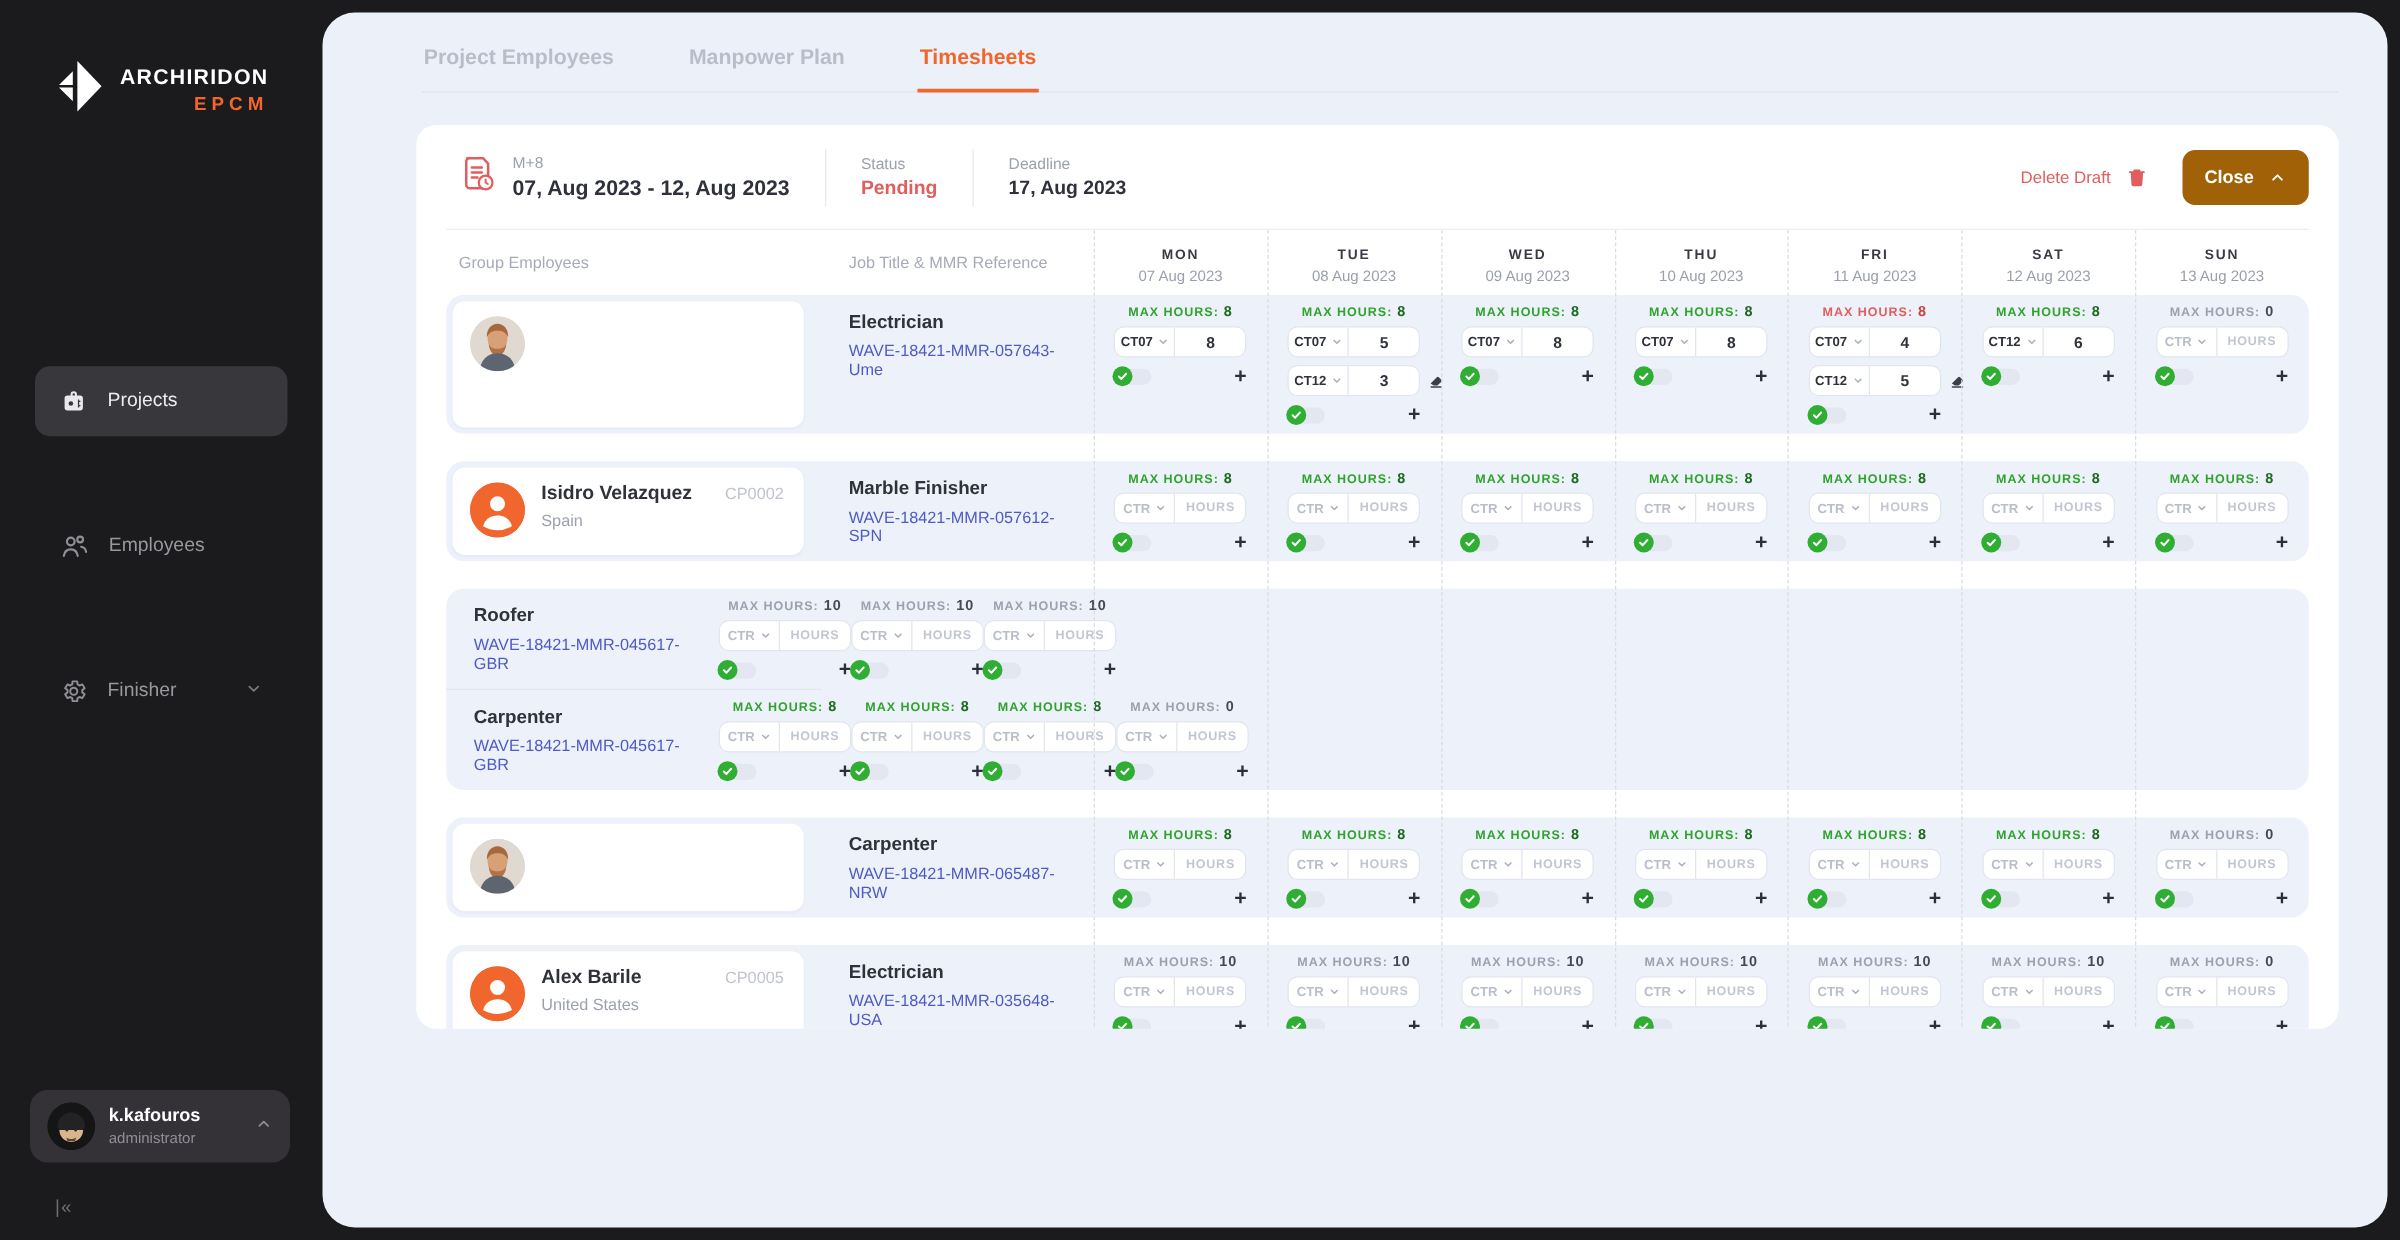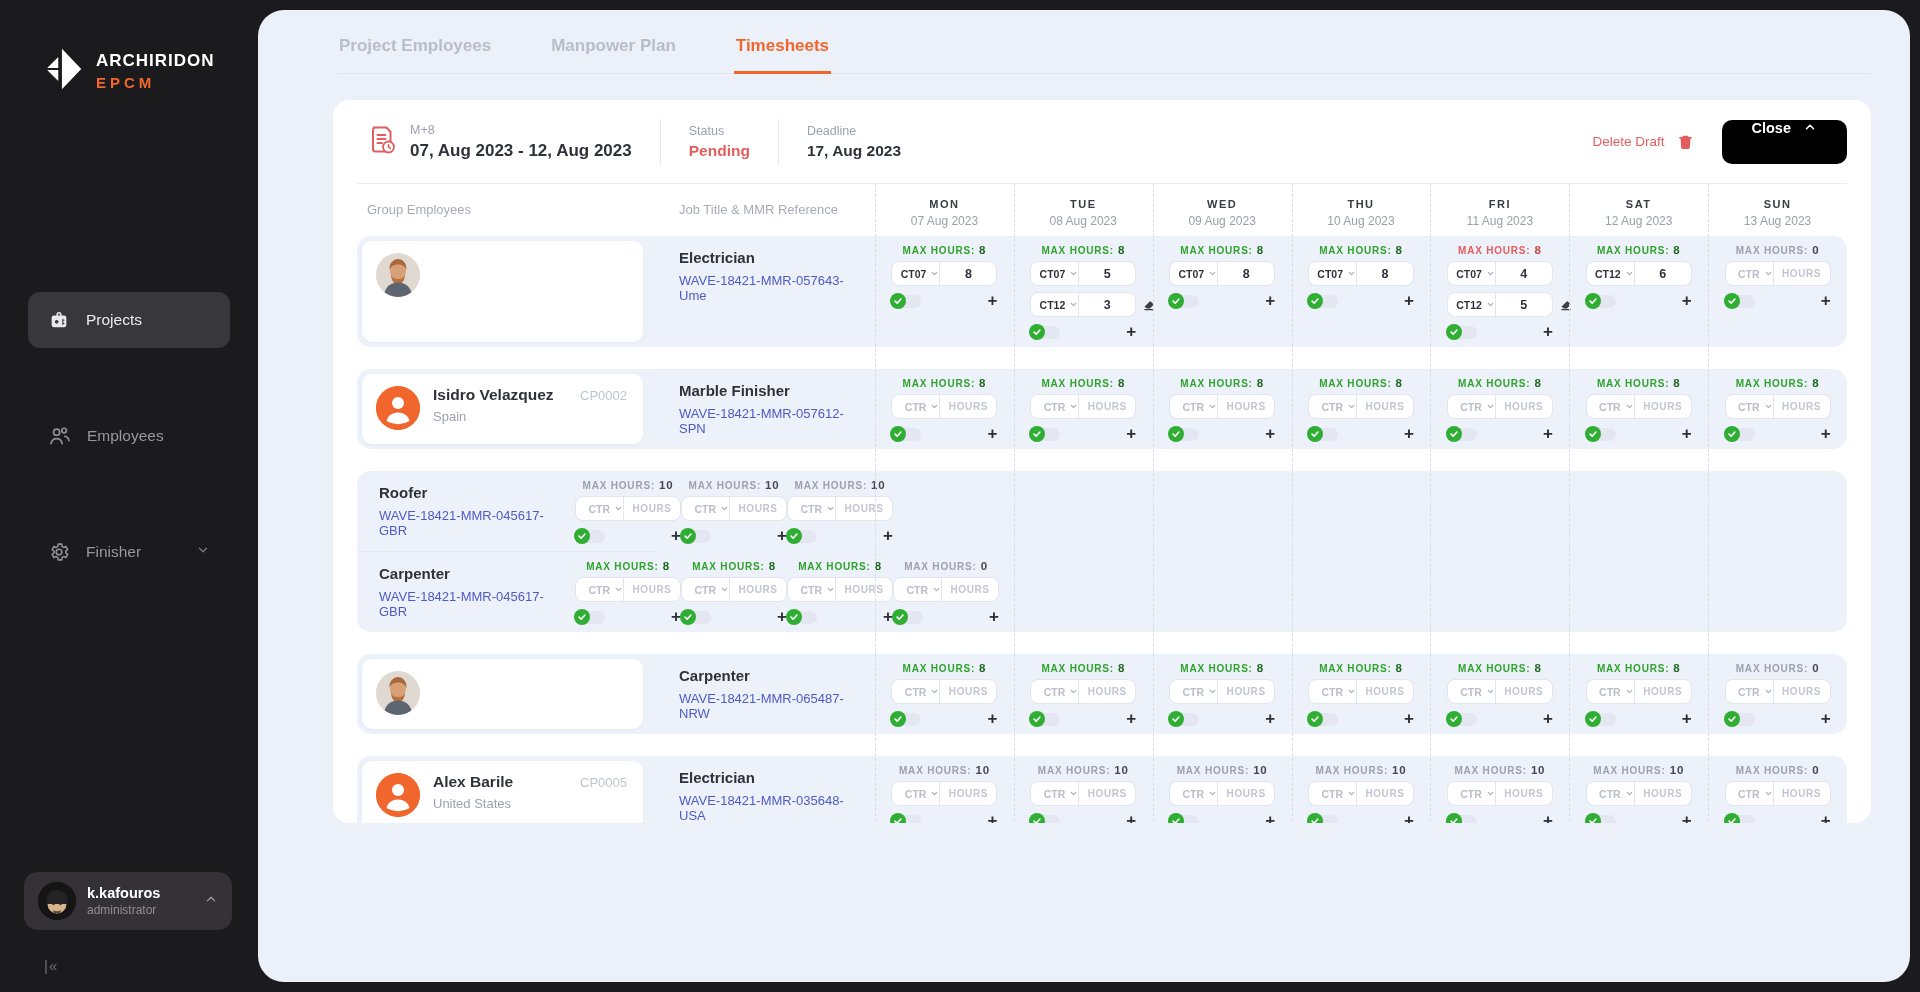--- a/index.html
+++ b/index.html
@@ -1,21 +1,21 @@
 <!DOCTYPE html>
 <html><head>
 <meta charset="utf-8">
 <style>
   * { margin:0; padding:0; box-sizing:border-box; }
   html,body { width:1920px; height:992px; overflow:hidden; }
   body { background:#1b1b1d; font-family:"Liberation Sans", sans-serif; position:relative; }
 
   
   .sidebar { position:absolute; left:0; top:0; width:258px; height:992px; background:#1b1b1d; }
-  .brand { display:flex; align-items:center; gap:12px; margin:46px 0 0 38px; }
+  .brand { display:flex; align-items:center; gap:12px; margin:46px 0 0 38px;text-align:right; }
   .brand-text .b1 { color:#fff; font-size:17px; font-weight:700; letter-spacing:1px; }
   .brand-text .b2 { color:#f0662c; font-size:15px; font-weight:700; letter-spacing:4px; margin-top:3px; }
   .nav { margin-top:196px; }
   .nav-item { display:flex; align-items:center; gap:16px; height:56px; margin:0 28px 60px 28px; padding:0 20px; border-radius:12px; color:#97979d; font-size:15.5px; cursor:pointer; }
   .nav-item.active { background:#38383c; color:#ececef; }
   .nav-item .chev { margin-left:auto; opacity:.8; }
   .user-card { position:absolute; left:24px; right:26px; bottom:62px; height:58px; background:#343137; border-radius:14px; display:flex; align-items:center; padding:0 14px; gap:11px; }
   .user-name { color:#fff; font-size:14.5px; font-weight:700; }
   .user-role { color:#8f8f96; font-size:12px; margin-top:2px; }
   .user-card .chev { margin-left:auto; }
@@ -39,21 +39,21 @@
   .card { margin:26px 39px 0 75px; height:723px; background:#fff; border-radius:16px; padding:0 24px 24px 24px; overflow:hidden; }
   .toolbar { height:84px; display:flex; align-items:center; border-bottom:1px solid #eceef6; }
   .tb-block { display:flex; flex-direction:column; gap:4px; }
   .tb-label { font-size:12.5px; color:#9ba1ae; }
   .tb-period { font-size:17px; font-weight:700; color:#2f323b; }
   .tb-status { font-size:15.5px; font-weight:600; color:#e25d5d; }
   .tb-deadline { font-size:15.5px; font-weight:700; color:#2f323b; }
   .tb-div { width:1px; height:46px; background:#e7e9f1; margin:0 28px; }
   .doc-ic { margin:0 14px 0 12px; }
   .delete-draft { margin-left:auto; display:flex; align-items:center; gap:12px; color:#e25d5d; font-size:13.5px; cursor:pointer; }
-  .close-btn { margin-left:28px; background:#000000; color:#fff; font-size:14.5px; font-weight:600; border:none; border-radius:10px; padding:0 30px; height:44px; display:flex; align-items:flex-start; gap:12px; cursor:pointer; font-family:inherit; }
+  .close-btn { margin-left:28px; background:#a16207; color:#fff; font-size:14.5px; font-weight:600; border:none; border-radius:10px; padding:0 18px; height:44px; display:flex; align-items:center; gap:12px; cursor:pointer; font-family:inherit; }
 
   
   .table-wrap { position:relative; }
   .grid-lines { position:absolute; inset:0; pointer-events:none; z-index:3; }
   .grid-lines .vline { position:absolute; top:0; bottom:0; border-left:1px dashed #d8dce8; }
   .thead { display:grid; grid-template-columns:300px 1fr; height:52px; }
   .th-emp, .th-job { font-size:13px; color:#a7abb7; padding-top:18px; }
   .th-emp { padding-left:10px; }
   .th-job { padding-left:22px; }
   .hline { display:grid; grid-template-columns:218px repeat(7,1fr); }
@@ -84,21 +84,21 @@
   .max-line { font-size:10px; font-weight:700; letter-spacing:.8px; margin-bottom:5px; display:flex; gap:4px; align-items:baseline; }
   .max-line b { font-size:11.5px; }
   .day-cell.ok .max-line span { color:#2fa32c; }
   .day-cell.ok .max-line b { color:#1e6b20; }
   .day-cell.over .max-line span { color:#e25d5d; }
   .day-cell.over .max-line b { color:#c74646; }
   .day-cell.muted .max-line span { color:#9ba1ae; }
   .day-cell.muted .max-line b { color:#434957; }
 
   .entry { position:relative; width:106px; height:25px; background:#fff; border:1px solid #e2e5ef; border-radius:8px; display:flex; align-items:stretch; margin-bottom:6px; }
-  .entry .ct { width:48px; border-right:1px solid #e2e5ef; display:flex; align-items:center; justify-content:flex-end; gap:4px; font-size:10.5px; font-weight:700; color:#2f323b; cursor:pointer; }
+  .entry .ct { width:48px; border-right:1px solid #e2e5ef; display:flex; align-items:center; justify-content:center; gap:4px; font-size:10.5px; font-weight:700; color:#2f323b; cursor:pointer; }
   .entry .hrs { flex:1; display:flex; align-items:center; justify-content:center; font-size:12.5px; font-weight:600; color:#2f323b; }
   .entry.empty .ct { color:#b9bec9; }
   .entry.empty .hrs { font-size:10px; letter-spacing:.6px; color:#c2c6d1; font-weight:600; }
   .entry .chevd { flex:none; }
   .eraser { position:absolute; right:-21px; top:50%; transform:translateY(-50%); cursor:pointer; display:flex; }
 
   .cell-foot { width:106px; display:flex; align-items:center; justify-content:space-between; margin-top:2px; }
   .toggle { position:relative; width:30px; height:13px; background:#e4e7f2; border-radius:7px; display:inline-block; cursor:pointer; }
   .toggle .knob { position:absolute; left:-1px; top:-2px; width:16px; height:16px; background:#2fae33; border-radius:50%; display:flex; align-items:center; justify-content:center; }
   .plus { font-size:17px; font-weight:700; color:#2b2f3a; line-height:14px; cursor:pointer; }

